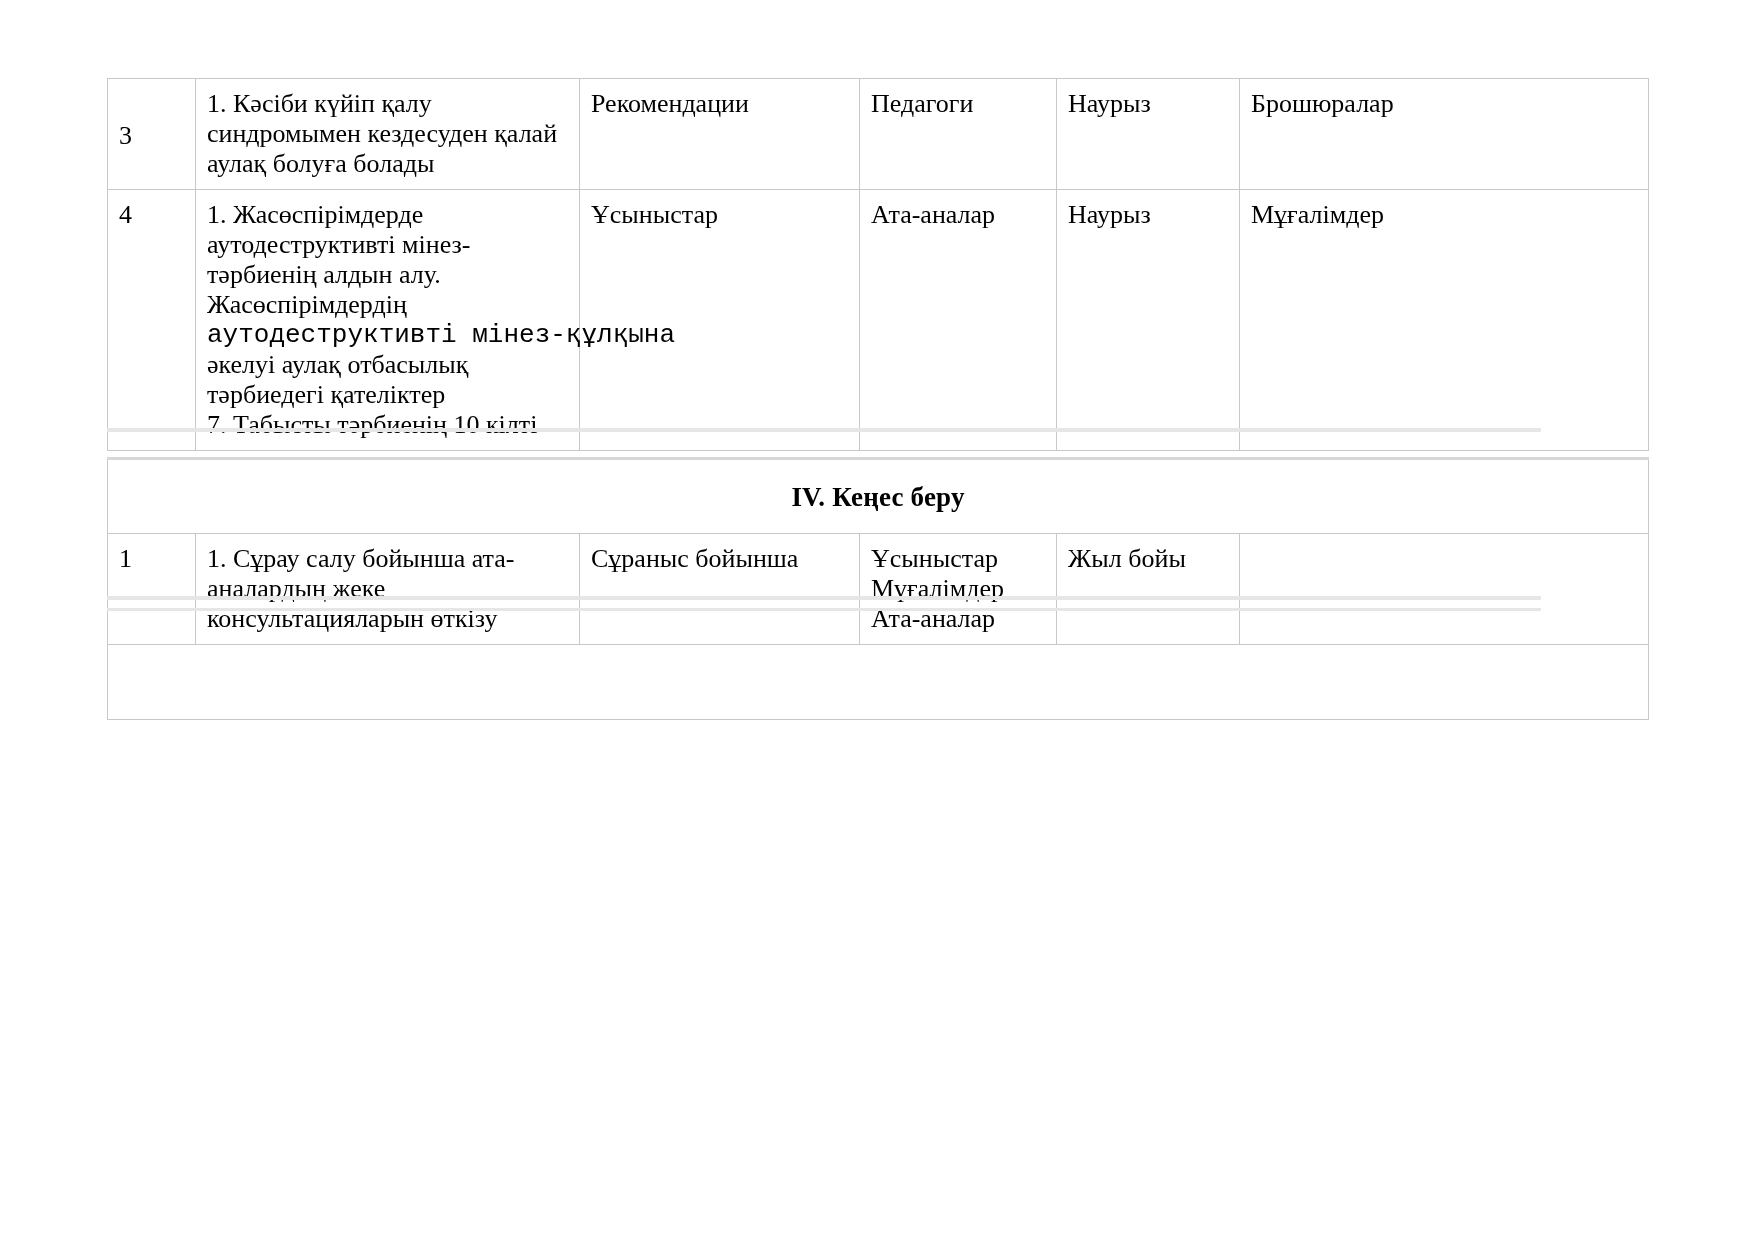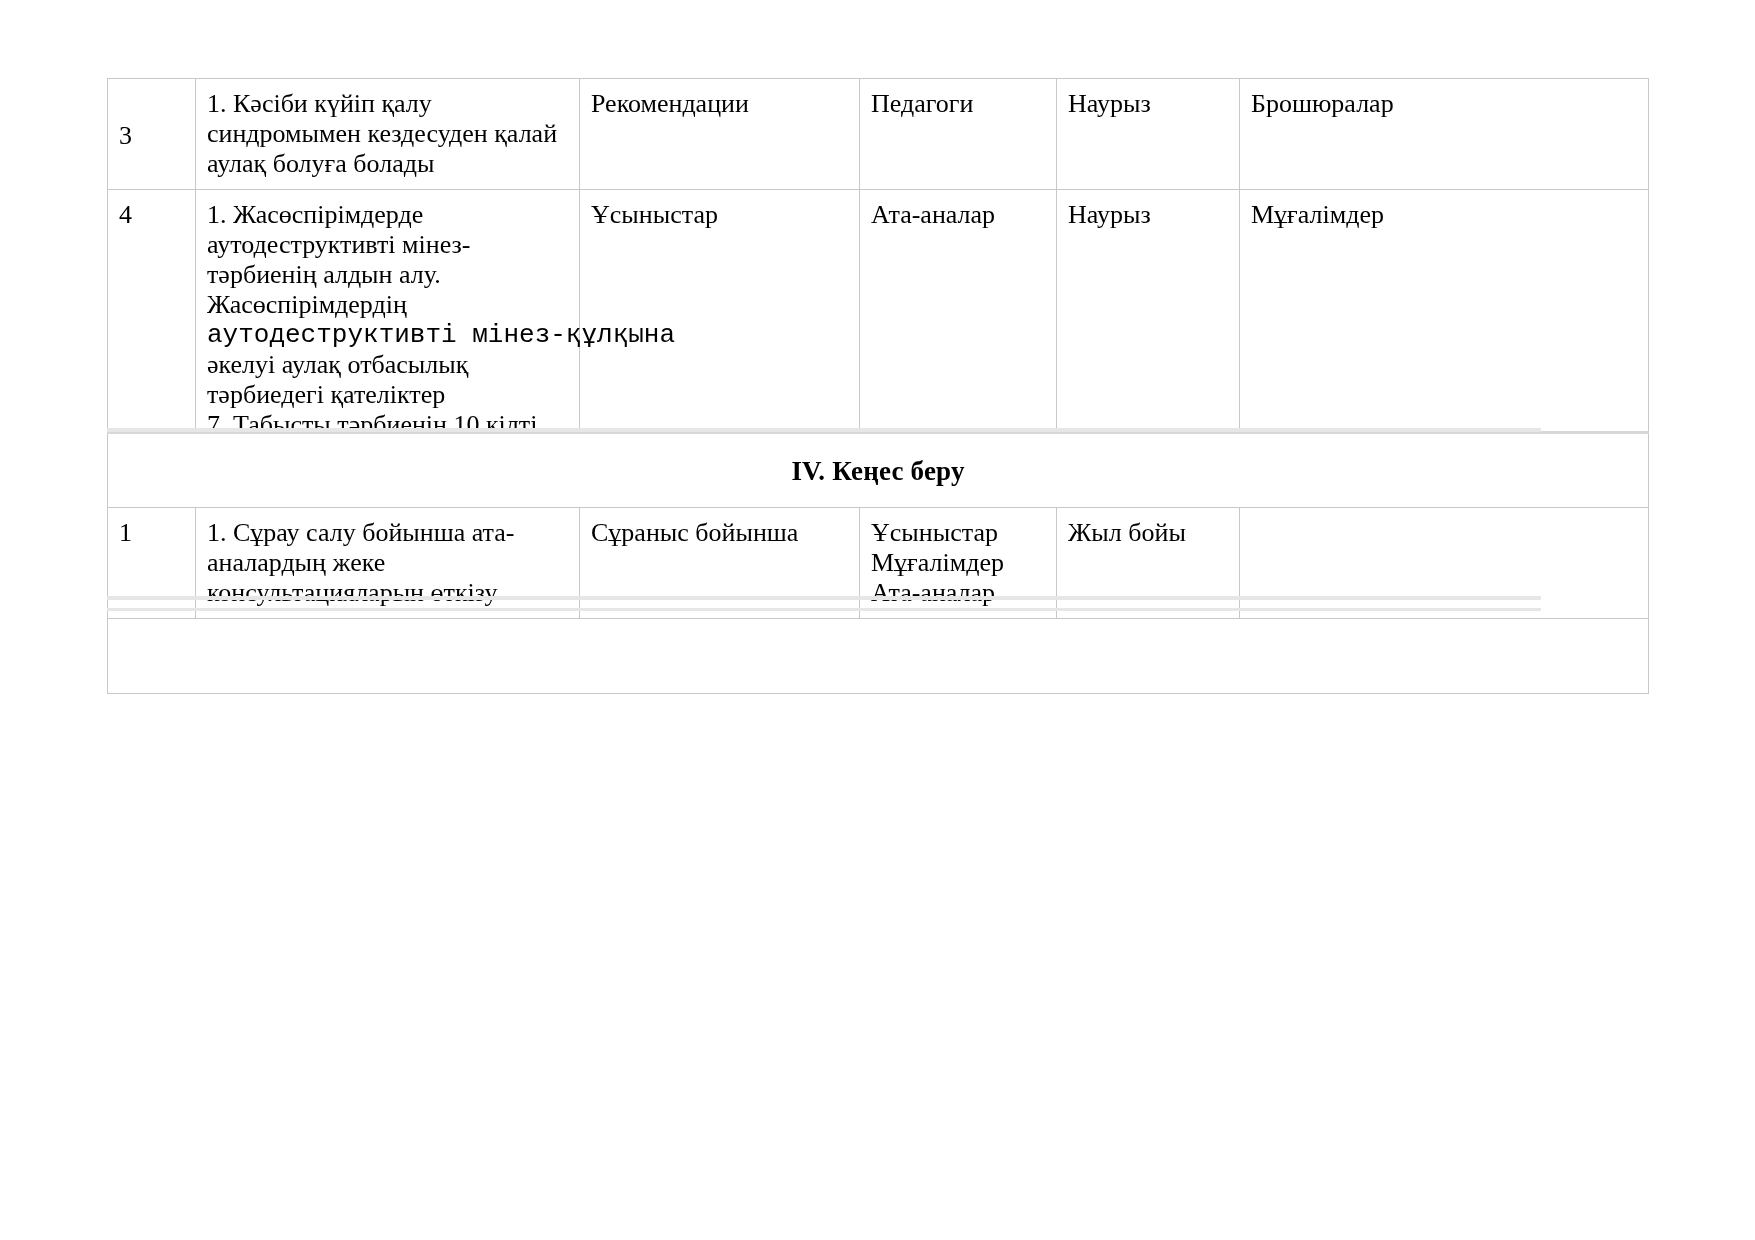--- a/index.html
+++ b/index.html
@@ -31,21 +31,21 @@
     position: absolute;
     left: 107px;
     top: 78px;
     width: 1541px;
     border-collapse: collapse;
     table-layout: fixed;
   }
   .tableB {
     position: absolute;
     left: 107px;
-    top: 431px;
+    top: 457px;
     width: 1434px;
     border-collapse: collapse;
     table-layout: fixed;
   }
 
   .tableA td, .tableB td {
     border: 1px solid #c8c8c8;
     vertical-align: top;
     padding: 10px 10px 10px 11px;
     font-size: 26px;

